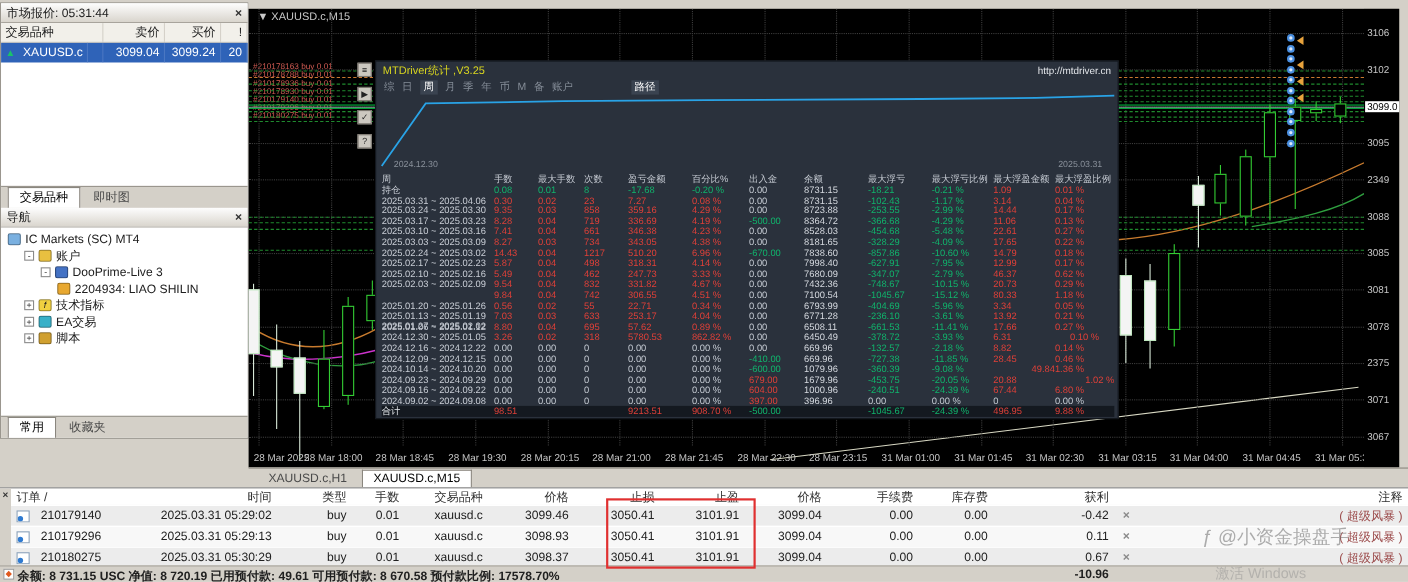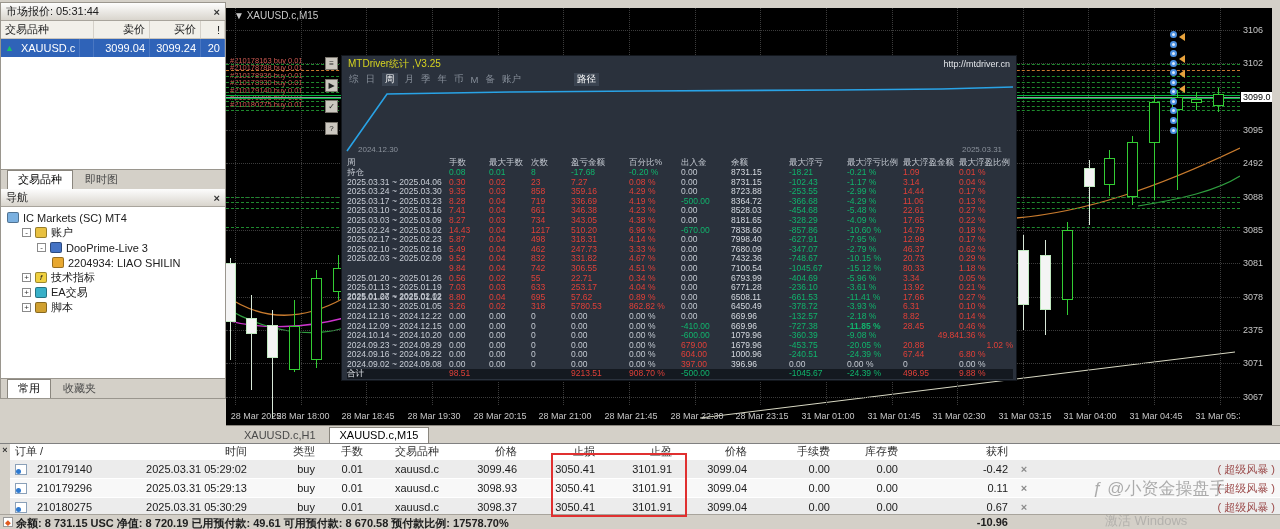--- a/index.html
+++ b/index.html
@@ -300,21 +300,21 @@
       <div class="chbtn" style="left: 99px; top: 49px;">≡</div>
       <div class="chbtn" style="left: 99px; top: 70.5px;">▶</div>
       <div class="chbtn" style="left: 99px; top: 92px;">✓</div>
       <div class="chbtn" style="left: 99px; top: 113.5px;">?</div>
     </div>
   <div id="paxis">
       <div class="pl" style="top: 22px;">3106</div>
       <div class="pl" style="top: 55px;">3102</div>
       <div class="pl box" style="top: 89px;">3099.0</div>
       <div class="pl" style="top: 122px;">3095</div>
-      <div class="pl" style="top: 155px;">2492</div>
+      <div class="pl" style="top: 155px;">2349</div>
       <div class="pl" style="top: 189px;">3088</div>
       <div class="pl" style="top: 222px;">3085</div>
       <div class="pl" style="top: 255px;">3081</div>
       <div class="pl" style="top: 289px;">3078</div>
       <div class="pl" style="top: 322px;">2375</div>
       <div class="pl" style="top: 355px;">3071</div>
       <div class="pl" style="top: 389px;">3067</div>
     </div>
 </div>
 
@@ -557,21 +557,21 @@
         <span style="color: rgb(224, 64, 56);">3.26</span>
         <span style="color: rgb(224, 64, 56);">0.02</span>
         <span style="color: rgb(224, 64, 56);">318</span>
         <span style="color: rgb(224, 64, 56);">5780.53</span>
         <span style="color: rgb(224, 64, 56);">862.82 %</span>
         <span style="color: rgb(196, 202, 210);">0.00</span>
         <span style="color: rgb(214, 218, 224);">6450.49</span>
         <span style="color: rgb(16, 180, 108);">-378.72</span>
         <span style="color: rgb(16, 180, 108);">-3.93 %</span>
         <span style="color: rgb(224, 64, 56);">6.31</span>
-        <span style="color: rgb(224, 64, 56);">0.10 %</span>
+        <span style="color: rgb(224, 64, 56); text-align: center;">0.10 %</span>
       </div>
       <div class="srow">
         <span style="color: rgb(201, 206, 214);">2024.12.16 ~ 2024.12.22</span>
         <span style="color: rgb(196, 202, 210);">0.00</span>
         <span style="color: rgb(196, 202, 210);">0.00</span>
         <span style="color: rgb(196, 202, 210);">0</span>
         <span style="color: rgb(196, 202, 210);">0.00</span>
         <span style="color: rgb(196, 202, 210);">0.00 %</span>
         <span style="color: rgb(196, 202, 210);">0.00</span>
         <span style="color: rgb(214, 218, 224);">669.96</span>
@@ -583,21 +583,21 @@
       <div class="srow">
         <span style="color: rgb(201, 206, 214);">2024.12.09 ~ 2024.12.15</span>
         <span style="color: rgb(196, 202, 210);">0.00</span>
         <span style="color: rgb(196, 202, 210);">0.00</span>
         <span style="color: rgb(196, 202, 210);">0</span>
         <span style="color: rgb(196, 202, 210);">0.00</span>
         <span style="color: rgb(196, 202, 210);">0.00 %</span>
         <span style="color: rgb(16, 180, 108);">-410.00</span>
         <span style="color: rgb(214, 218, 224);">669.96</span>
         <span style="color: rgb(16, 180, 108);">-727.38</span>
-        <span style="color: rgb(16, 180, 108); font-weight: bold;">-11.85 %</span>
+        <span style="color: rgb(16, 180, 108);">-11.85 %</span>
         <span style="color: rgb(224, 64, 56);">28.45</span>
         <span style="color: rgb(224, 64, 56);">0.46 %</span>
       </div>
       <div class="srow">
         <span style="color: rgb(201, 206, 214);">2024.10.14 ~ 2024.10.20</span>
         <span style="color: rgb(196, 202, 210);">0.00</span>
         <span style="color: rgb(196, 202, 210);">0.00</span>
         <span style="color: rgb(196, 202, 210);">0</span>
         <span style="color: rgb(196, 202, 210);">0.00</span>
         <span style="color: rgb(196, 202, 210);">0.00 %</span>
@@ -683,20 +683,21 @@
       <span>手数</span>
       <span>交易品种</span>
       <span>价格</span>
       <span>止损</span>
       <span>止盈</span>
       <span>价格</span>
       <span>手续费</span>
       <span>库存费</span>
       <span>获利</span>
       <span></span>
+      <span>注释</span>
     </div>
   <div id="trows">
       <div class="tgrid trowd">
         <span class="ordcell l">
           <span class="doc">
             <i></i>
           </span>
           <span>210179140</span>
         </span>
         <span>2025.03.31 05:29:02</span>

